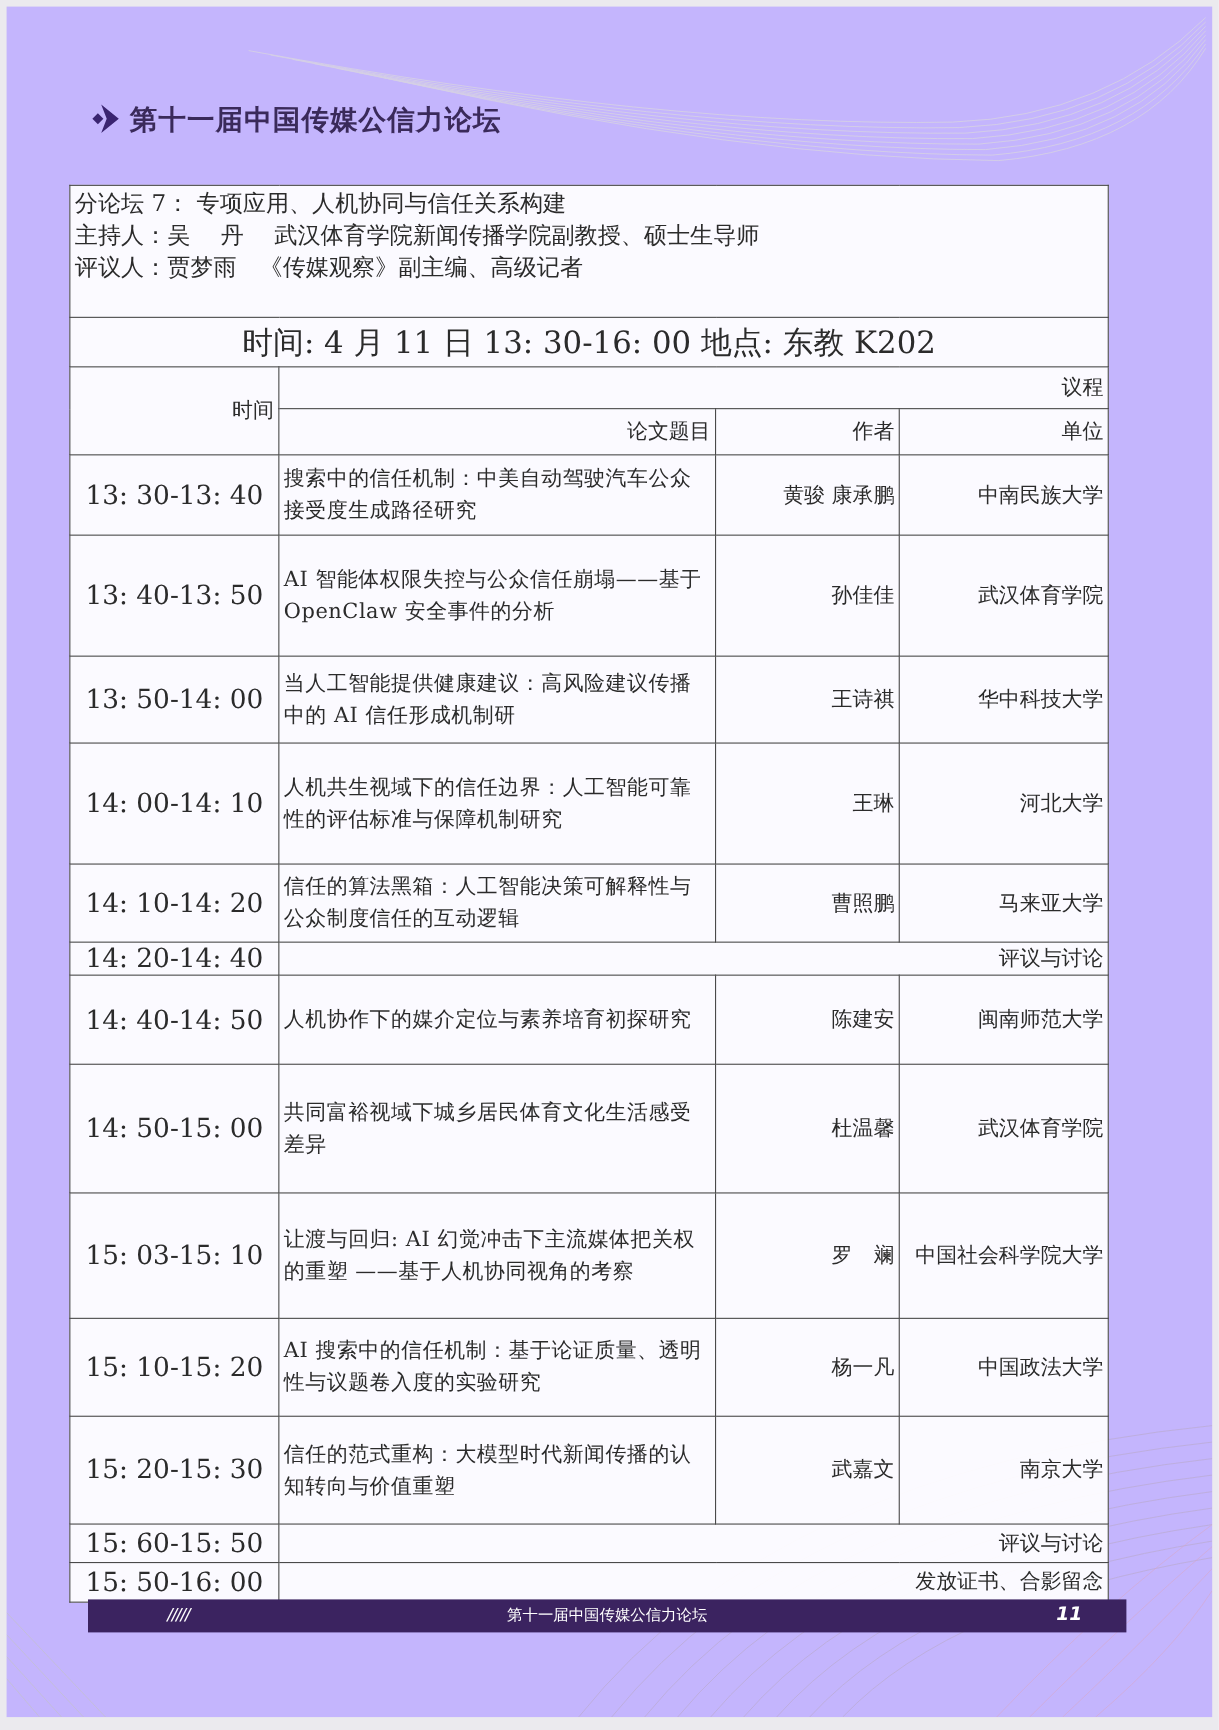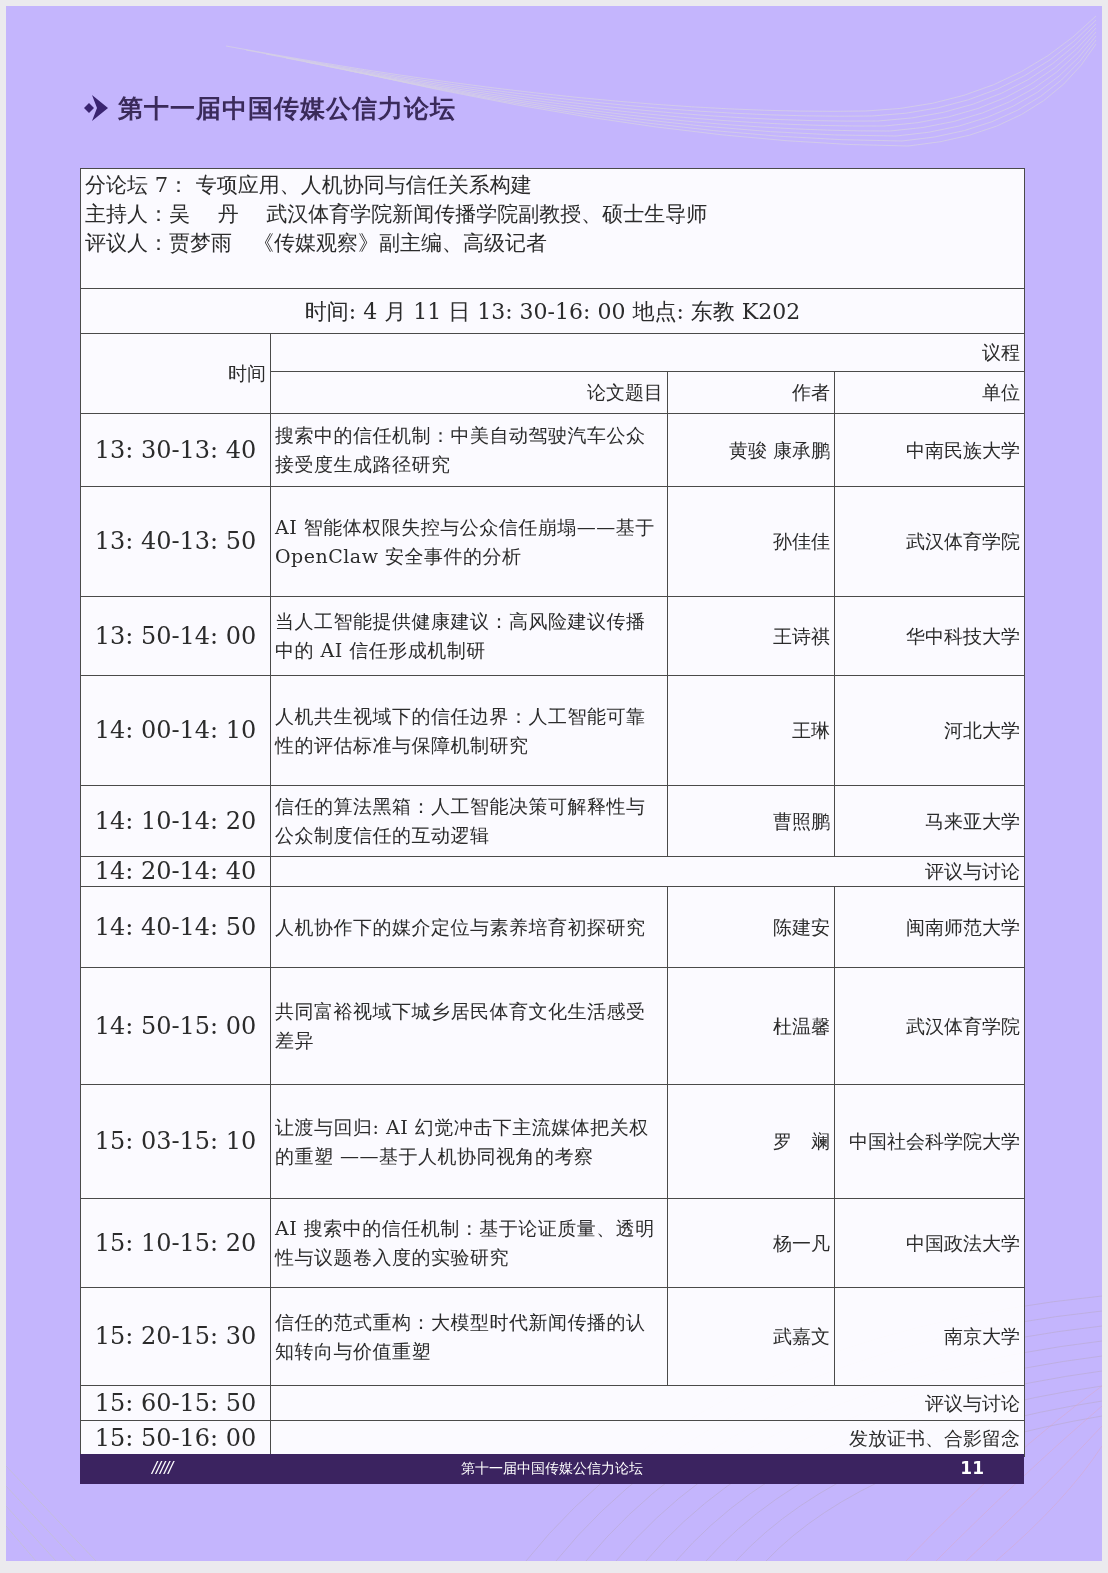--- a/index.html
+++ b/index.html
@@ -17,43 +17,43 @@
   .header {
     position: absolute; left: 74px; top: 82px; height: 40px;
     display: flex; align-items: center;
   }
   .logo { width: 34px; height: 34px; margin-right: 4px; }
   .header-title {
     font-family: "DejaVu Serif", serif; font-weight: bold;
     font-size: 25px; color: #3a2a5a; letter-spacing: 1px;
   }
   table.schedule {
-    position: absolute; left: 74px; top: 162px;
+    position: absolute; left: 57px; top: 162px;
     width: 944px; border-collapse: collapse; table-layout: fixed;
     background: rgba(255,255,255,0.93);
     font-size: 19px;
   }
   table.schedule td {
     border: 1.6px solid #4a4a4a; padding: 0 4px; vertical-align: middle;
     line-height: 29px; color: #2b2b2b;
   }
   .info-cell { text-align: left; padding: 2px 4px 0 4px !important; vertical-align: top !important; font-size: 21px; line-height: 33px; }
   .info-line { white-space: pre; }
-  .timeplace { text-align: center; font-size: 22px; }
+  .timeplace { text-align: center; font-size: 28px; }
   .c { text-align: right; }
   .title-cell { text-align: left; letter-spacing: 0.5px; }
   .time-cell { text-align: center; font-size: 24px; }
   .footer-bar {
     position: absolute; left: 74px; top: 1448px; width: 944px; height: 30px;
     background: #3b2360; color: #ffffff;
     font-family: "DejaVu Sans", sans-serif;
   }
   .footer-slashes { position: absolute; left: 72px; top: 5px; font-size: 15px; font-style: italic; letter-spacing: -1px; }
   .footer-title { position: absolute; left: 0; right: 0; top: 6px; text-align: center; font-size: 14px; }
-  .footer-page { position: absolute; right: 40px; top: 4px; font-size: 17px; font-weight: bold; }
+  .footer-page { position: absolute; right: 40px; top: 4px; font-size: 17px; font-weight: bold; font-style: italic; }
 </style>
 </head>
 <body>
 
 <div class="page">
 
   <svg class="bg-waves" viewBox="0 0 1096 1555">
     <g fill="none" stroke="#d9d7de" stroke-width="0.8" opacity="0.8">
       <path d="M 220 40 Q 600 110 860 105 Q 1000 100 1090 10"></path>
       <path d="M 240 44 Q 610 114 866 110 Q 1005 104 1090 14"></path>

